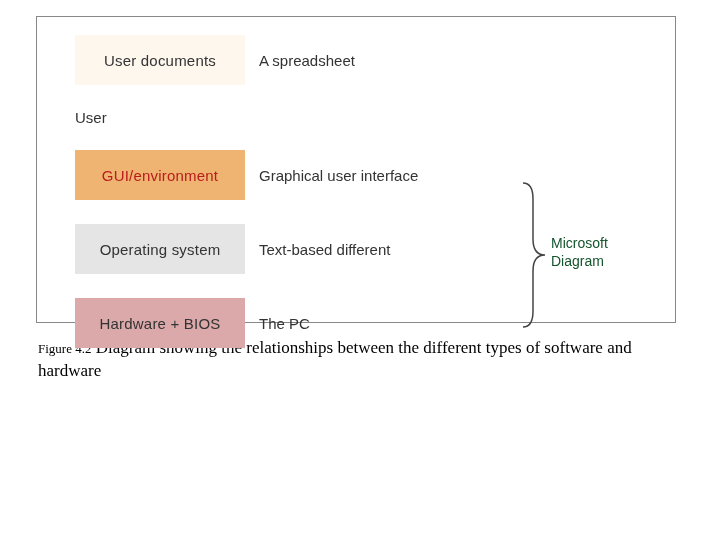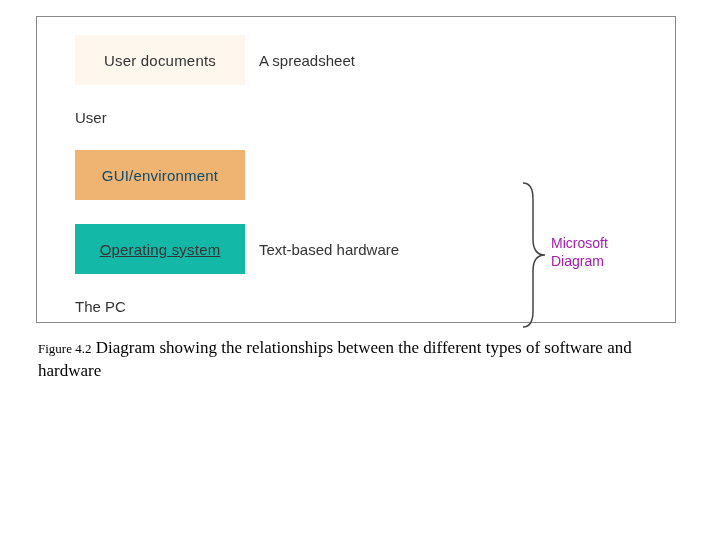--- a/index.html
+++ b/index.html
@@ -33,41 +33,41 @@
     height: 50px;
     display: flex;
     align-items: center;
     justify-content: center;
     font-size: 15px;
     color: #333;
     letter-spacing: 0.2px;
   }
   .c0 { background: #FDF7EE; }
   .c1 { background: #F5D5A6; }
-  .c2 { background: #EFB472; color: #0c4a6e; }
-  .c3 { background: #14b8a6; text-decoration: underline; }
+  .c2 { background: #EFB472; color: #b91c1c; }
+  .c3 { background: #e5e5e5; }
   .c4 { background: #DCA9AB; }
   .example {
     font-size: 15px;
     color: #333;
   }
   .brace {
     position: absolute;
     left: 480px;
     top: 164px;
     width: 30px;
     height: 148px;
   }
   .brace svg { width: 100%; height: 100%; }
   .brace-label {
     position: absolute;
     left: 514px;
     top: 218px;
     font-size: 14px;
-    color: #a21caf;
+    color: #14532d;
     line-height: 1.25;
   }
   .caption {
     margin-top: 14px;
     margin-left: 14px;
     font-family: "Times New Roman", Times, serif;
     font-size: 17px;
     color: #000;
     line-height: 1.35;
     max-width: 680px;
@@ -81,26 +81,28 @@
   <div class="rows">
     <div class="row">
       <div class="layer c0">User documents</div>
       <div class="example">A spreadsheet</div>
     </div>
     <div class="row">
       <div class="example">User</div>
     </div>
     <div class="row">
       <div class="layer c2">GUI/environment</div>
+      <div class="example">Graphical user interface</div>
     </div>
     <div class="row">
       <div class="layer c3">Operating system</div>
-      <div class="example">Text-based hardware</div>
+      <div class="example">Text-based different</div>
     </div>
     <div class="row">
+      <div class="layer c4">Hardware + BIOS</div>
       <div class="example">The PC</div>
     </div>
   </div>
 
   <div class="brace">
     <svg viewBox="0 0 30 148" preserveAspectRatio="none">
       <path d="M 6 2
                Q 16 2 16 18
                L 16 58
                Q 16 74 28 74

